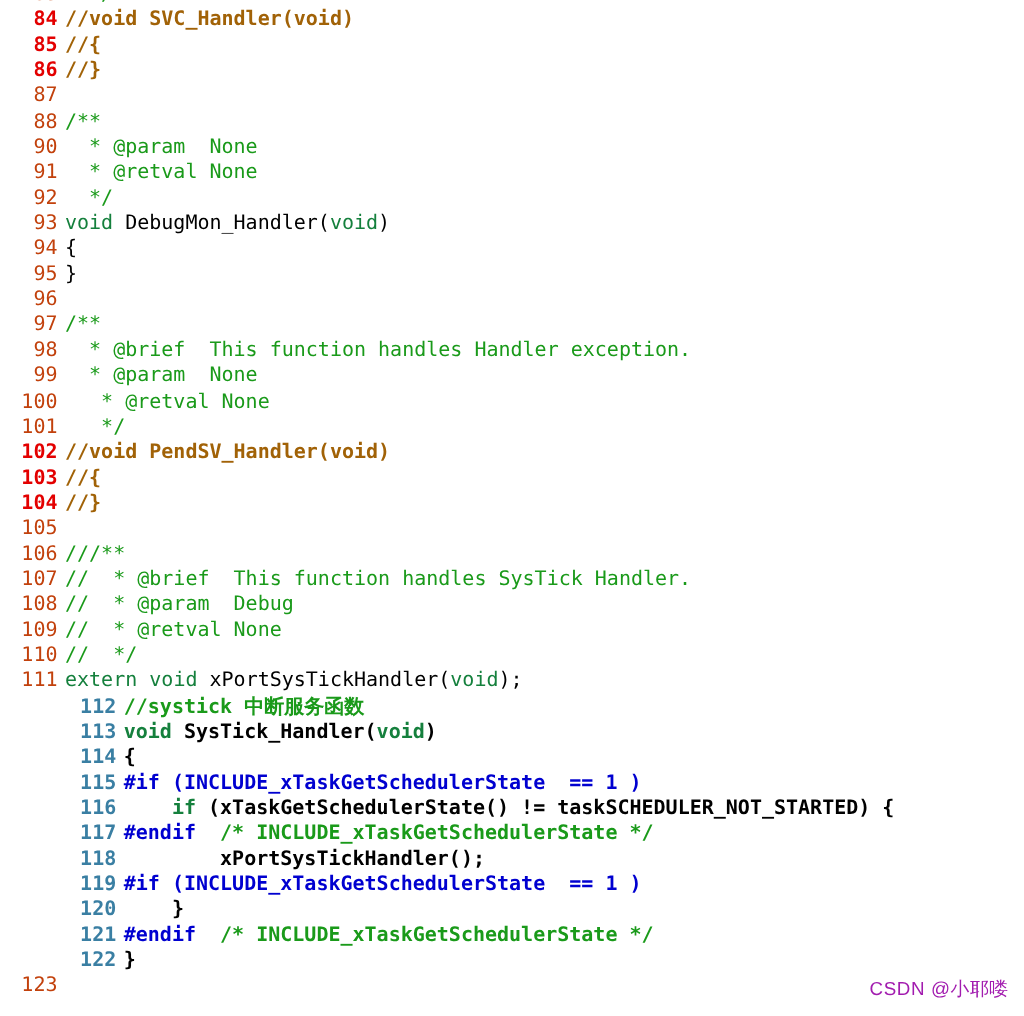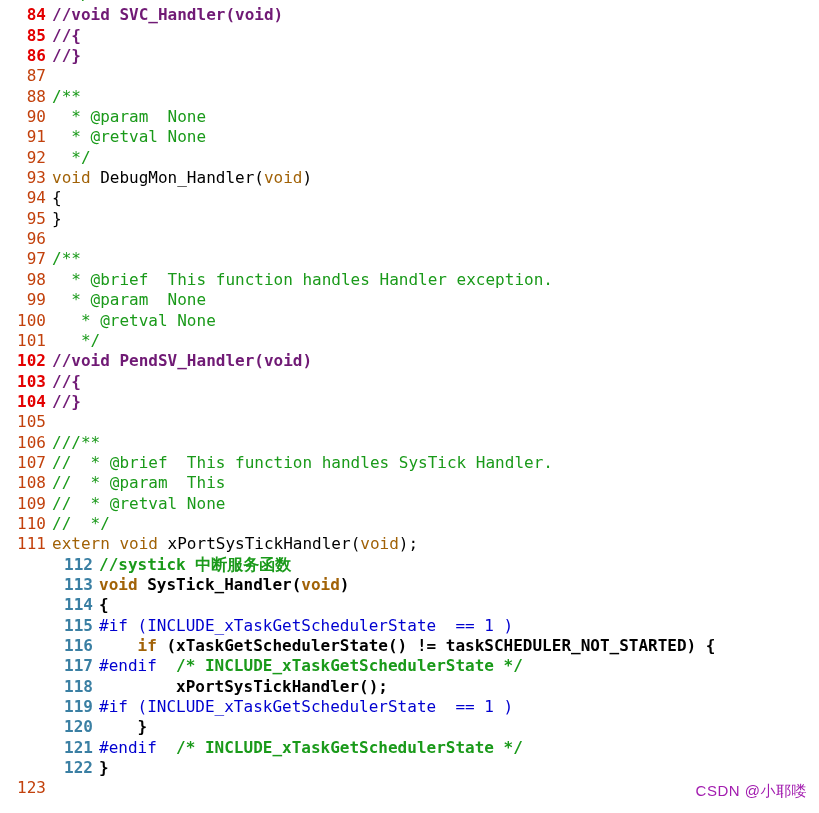--- a/index.html
+++ b/index.html
@@ -58,24 +58,24 @@
   }
 
   .code {
     flex: 1 1 auto;
     font-size: 16px;
     color: #000000;
     white-space: pre;
   }
 
   
-  .t-kw      { color: #a16207; }
+  .t-kw      { color: #15803d; }
   .t-cmt     { color: #1a9a1a; }
-  .t-red     { color: #701a75; font-weight: bold; margin-top: 28px; }
-  .t-pp      { color: #0000d0; font-weight: normal; }
+  .t-red     { color: #a16207; font-weight: bold; margin-top: 28px; }
+  .t-pp      { color: #0000d0; font-weight: bold; }
   .t-plain   { color: #000000; }
   .b         { font-weight: bold; }
 
   .watermark {
     position: absolute;
     right: 12px;
     bottom: 12px;
     font-family: "Liberation Sans", sans-serif;
     font-size: 15px;
     color: #a21caf;
@@ -105,21 +105,21 @@
       <div class="row"><span class="gutter">98</span><span class="code"><span class="t-cmt">  * @brief  This function handles Handler exception.</span></span></div>
       <div class="row"><span class="gutter">99</span><span class="code"><span class="t-cmt">  * @param  None</span></span></div>
       <div class="row"><span class="gutter">100</span><span class="code"><span class="t-cmt">   * @retval None</span></span></div>
       <div class="row"><span class="gutter">101</span><span class="code"><span class="t-cmt">   */</span></span></div>
       <div class="row"><span class="gutter num-red">102</span><span class="code"><span class="t-red">//void PendSV_Handler(void)</span></span></div>
       <div class="row"><span class="gutter num-red">103</span><span class="code"><span class="t-red">//{</span></span></div>
       <div class="row"><span class="gutter num-red">104</span><span class="code"><span class="t-red">//}</span></span></div>
       <div class="row"><span class="gutter">105</span><span class="code"></span></div>
       <div class="row"><span class="gutter">106</span><span class="code"><span class="t-cmt">///**</span></span></div>
       <div class="row"><span class="gutter">107</span><span class="code"><span class="t-cmt">//  * @brief  This function handles SysTick Handler.</span></span></div>
-      <div class="row"><span class="gutter">108</span><span class="code"><span class="t-cmt">//  * @param  This</span></span></div>
+      <div class="row"><span class="gutter">108</span><span class="code"><span class="t-cmt">//  * @param  Debug</span></span></div>
       <div class="row"><span class="gutter">109</span><span class="code"><span class="t-cmt">//  * @retval None</span></span></div>
       <div class="row"><span class="gutter">110</span><span class="code"><span class="t-cmt">//  */</span></span></div>
       <div class="row"><span class="gutter">111</span><span class="code"><span class="t-kw">extern</span><span class="t-plain"> </span><span class="t-kw">void</span><span class="t-plain"> xPortSysTickHandler(</span><span class="t-kw">void</span><span class="t-plain">);</span></span></div>
       <div class="row"><span class="gutter num-bold">112</span><span class="code"><span class="t-cmt b">//systick 中断服务函数</span></span></div>
       <div class="row"><span class="gutter num-bold">113</span><span class="code"><span class="t-kw b">void</span><span class="t-plain b"> SysTick_Handler(</span><span class="t-kw b">void</span><span class="t-plain b">)</span></span></div>
       <div class="row"><span class="gutter num-bold">114</span><span class="code"><span class="t-plain b">{</span></span></div>
       <div class="row"><span class="gutter num-bold">115</span><span class="code"><span class="t-pp">#if (INCLUDE_xTaskGetSchedulerState  == 1 )</span></span></div>
       <div class="row"><span class="gutter num-bold">116</span><span class="code"><span class="t-plain b">    </span><span class="t-kw b">if</span><span class="t-plain b"> (xTaskGetSchedulerState() != taskSCHEDULER_NOT_STARTED) {</span></span></div>
       <div class="row"><span class="gutter num-bold">117</span><span class="code"><span class="t-pp">#endif</span><span class="t-plain b">  </span><span class="t-cmt b">/* INCLUDE_xTaskGetSchedulerState */</span></span></div>
       <div class="row"><span class="gutter num-bold">118</span><span class="code"><span class="t-plain b">        xPortSysTickHandler();</span></span></div>

